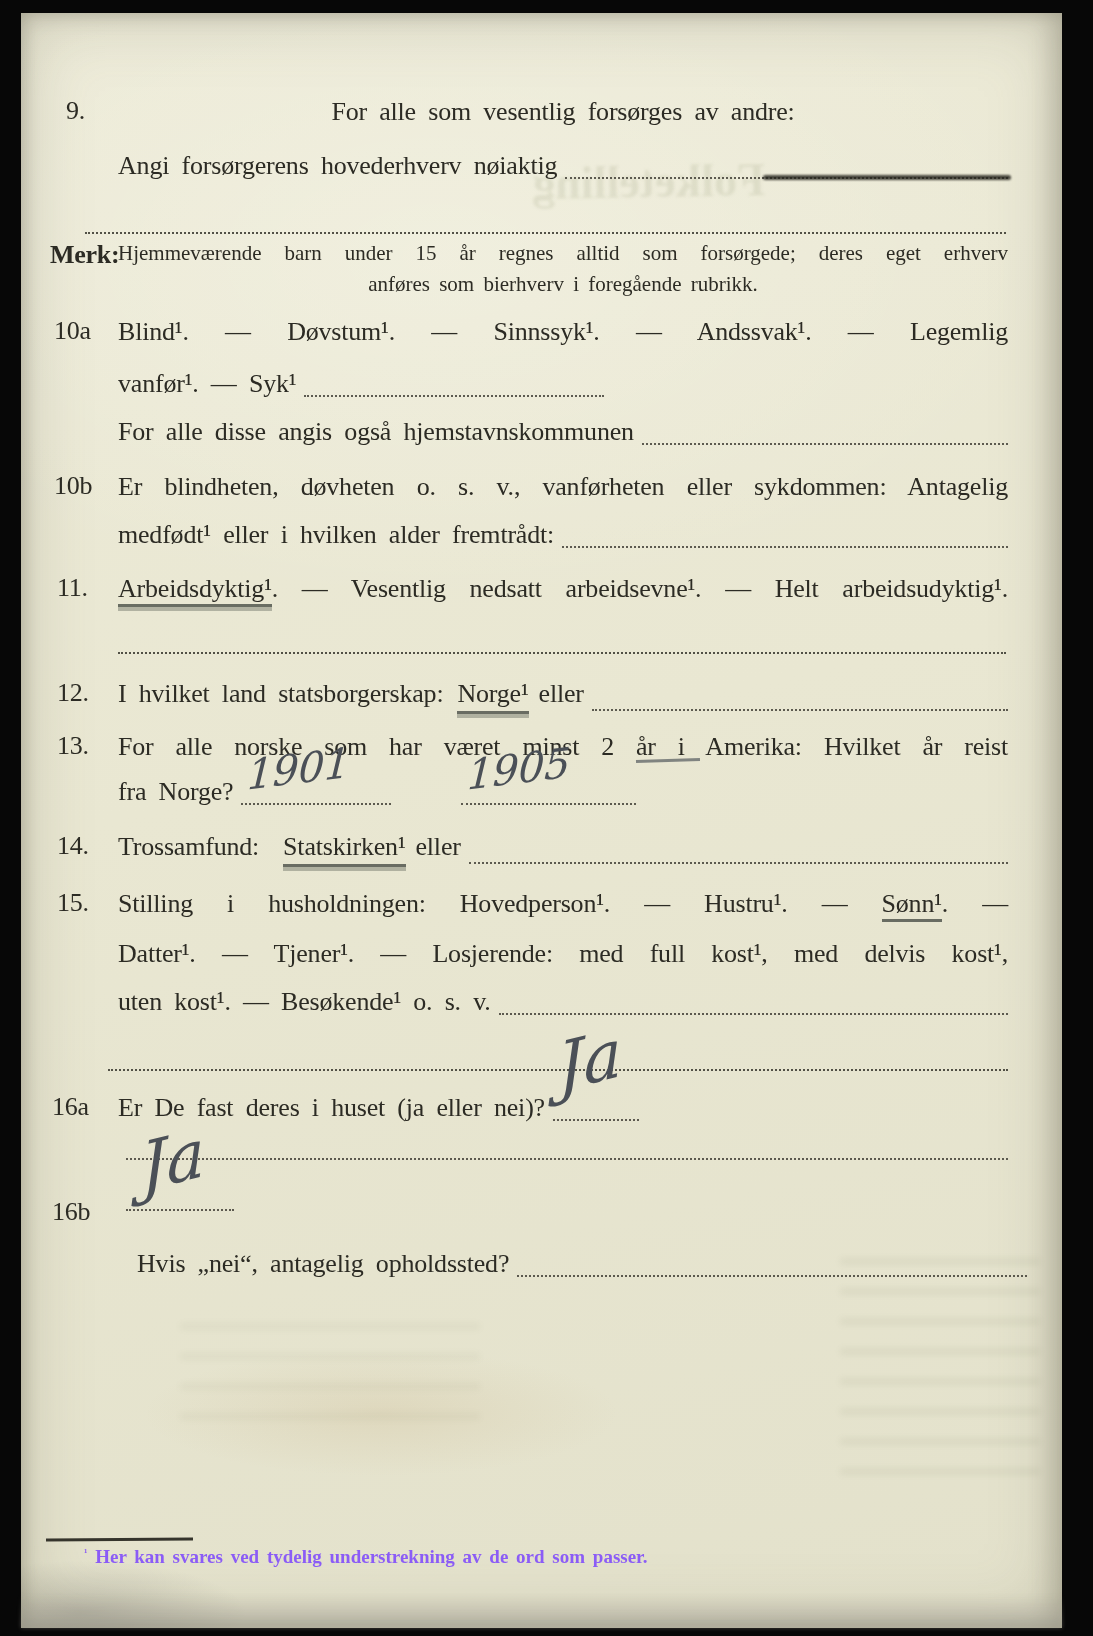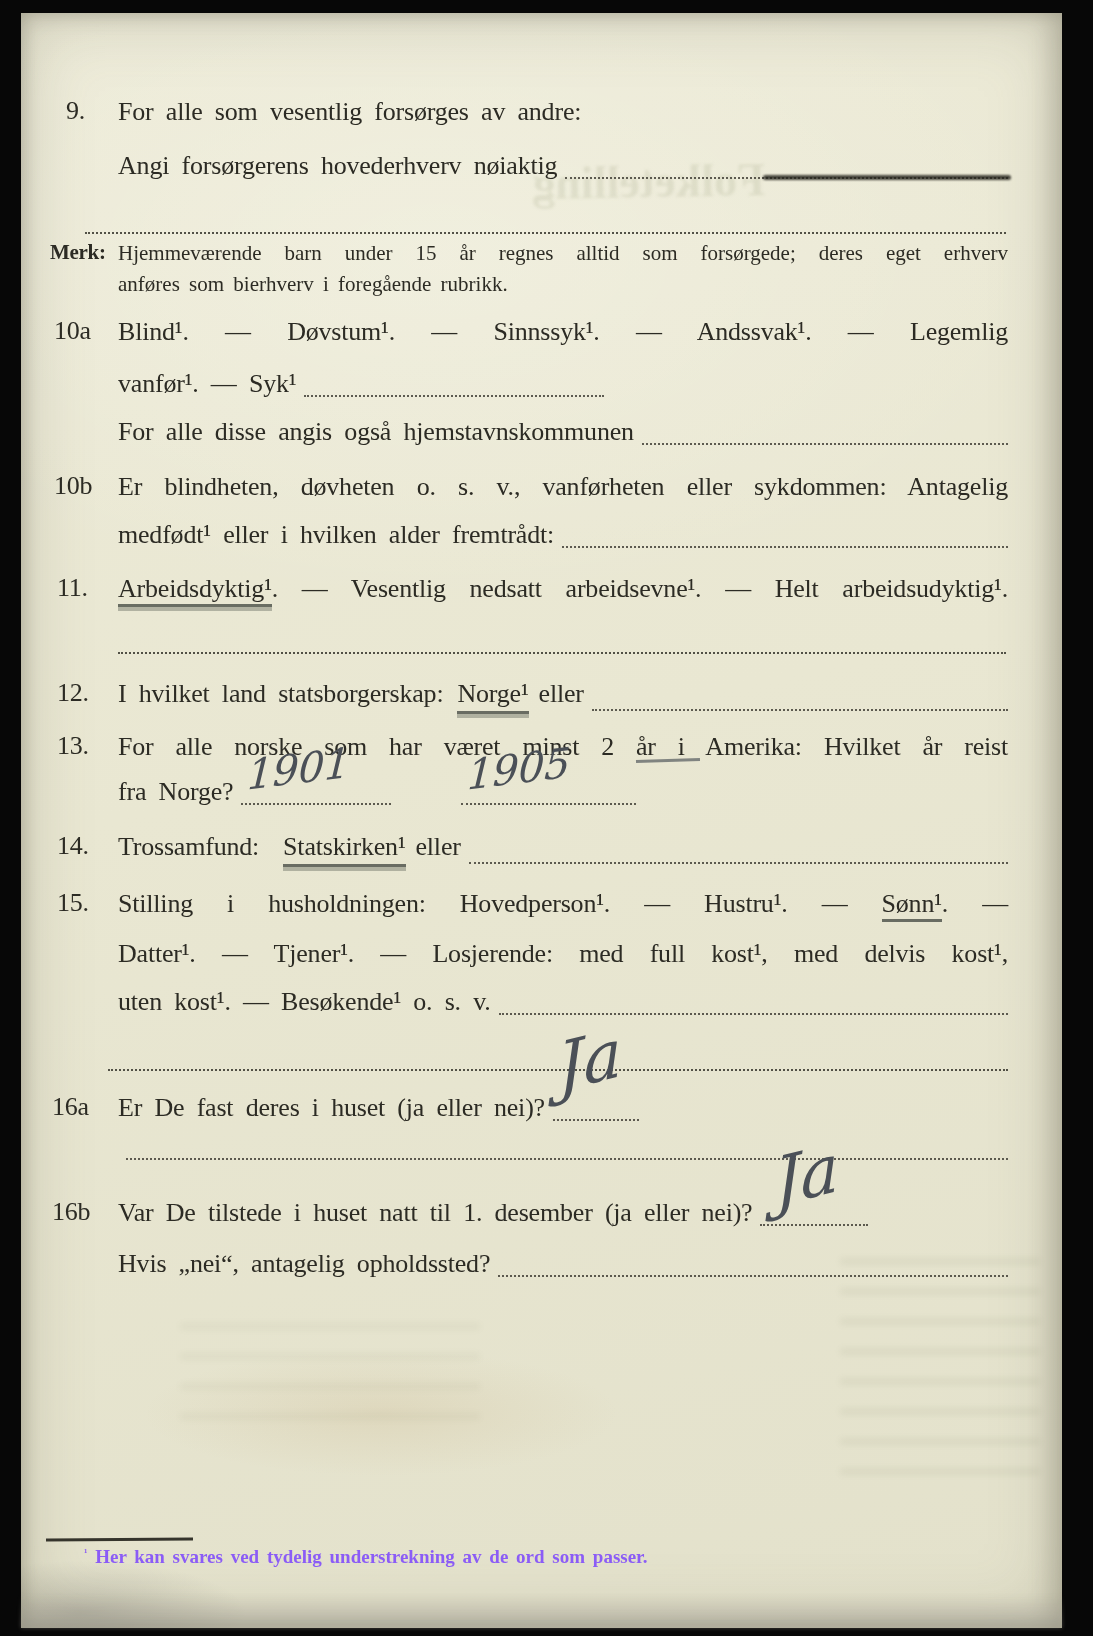--- a/index.html
+++ b/index.html
@@ -21,21 +21,21 @@
     position:absolute; left:21px; top:1594px; width:1041px; height:34px;
     background:linear-gradient(to bottom, transparent, rgba(150,148,140,0.45));
     filter:blur(2px);
   }
   .num {
     position:absolute; font-size:26px; color:#2c2b24; letter-spacing:-0.3px;
   }
   .pline {
     position:absolute; left:118px; width:890px;
     font-size:26px; line-height:32px; color:#2c2b24;
-    letter-spacing:-0.2px; word-spacing:6px;
+    letter-spacing:-0.2px; word-spacing:6px;text-align:center;
   }
   .just { text-align:justify; text-align-last:justify; }
   .flexrow { display:flex; align-items:baseline; white-space:nowrap; }
   .leader {
     flex:1 1 auto; align-self:flex-end; height:12px;
     border-bottom:2px dotted rgba(52,50,42,0.78);
     margin:0 0 3px 8px; position:relative; min-width:20px;
   }
   .leader.fixed { flex:0 0 auto; }
   .rule {
@@ -82,21 +82,21 @@
 <span class="num" style="left:66px; top:96px;">9.</span>
 <div class="pline" style="top:96px;">For alle som vesentlig forsørges av andre:</div>
 <div class="pline flexrow" style="top:150px;">
   <span>Angi forsørgerens hovederhverv nøiaktig</span>
   <span class="leader">
       <span class="smudge"></span>
     </span>
 </div>
 <div class="rule" style="left:85px; top:232px; width:921px;"></div>
 
-<span class="num" style="left:50px; top:240px; font-weight:bold; font-size:21px;">Merk:</span>
+<span class="num" style="left:50px; top:240px; font-weight:bold; font-size:26px;">Merk:</span>
 <div class="pline merk-line just" style="top:240px;">Hjemmeværende barn under 15 år regnes alltid som forsørgede; deres eget erhverv</div>
 <div class="pline merk-line" style="top:271px;">anføres som bierhverv i foregående rubrikk.</div>
 
 <span class="num" style="left:54px; top:316px;">10a</span>
 <div class="pline just" style="top:316px;">Blind¹. — Døvstum¹. — Sinnssyk¹. — Andssvak¹. — Legemlig</div>
 <div class="pline flexrow" style="top:368px;">
   <span>vanfør¹. — Syk¹</span>
   <span class="leader fixed" style="width:300px;"></span>
 </div>
 <div class="pline flexrow" style="top:416px;">
@@ -161,26 +161,25 @@
   <span class="slot" style="width:86px;">
     <span class="hand ja" style="top:-62px; left:4px;">Ja</span>
   </span>
 </div>
 <div class="pline flexrow" style="top:1146px;">
   <span class="leader"></span>
 </div>
 
 <span class="num" style="left:52px; top:1197px;">16b</span>
 <div class="pline flexrow" style="top:1197px;">
-  <span>Var De tilstede i huset natt til 1. desember (ja eller nei)?</span>
   <span class="slot" style="width:108px; margin-right:36px;">
     <span class="hand ja" style="top:-52px; left:14px;">Ja</span>
   </span>
 </div>
-<div class="pline flexrow" style="top:1248px;">
+<div class="pline flexrow" style="top:1248px;margin-left:19px;">
   <span>Hvis „nei“, antagelig opholdssted?</span>
   <span class="leader"></span>
 </div>
 
 <div class="fnrule"></div>
 <div class="footnote">
   <sup>¹</sup>
   <span>Her kan svares ved </span><span class="fn-bold">tydelig understrekning</span><span> av de ord som passer.</span>
 </div>
 

